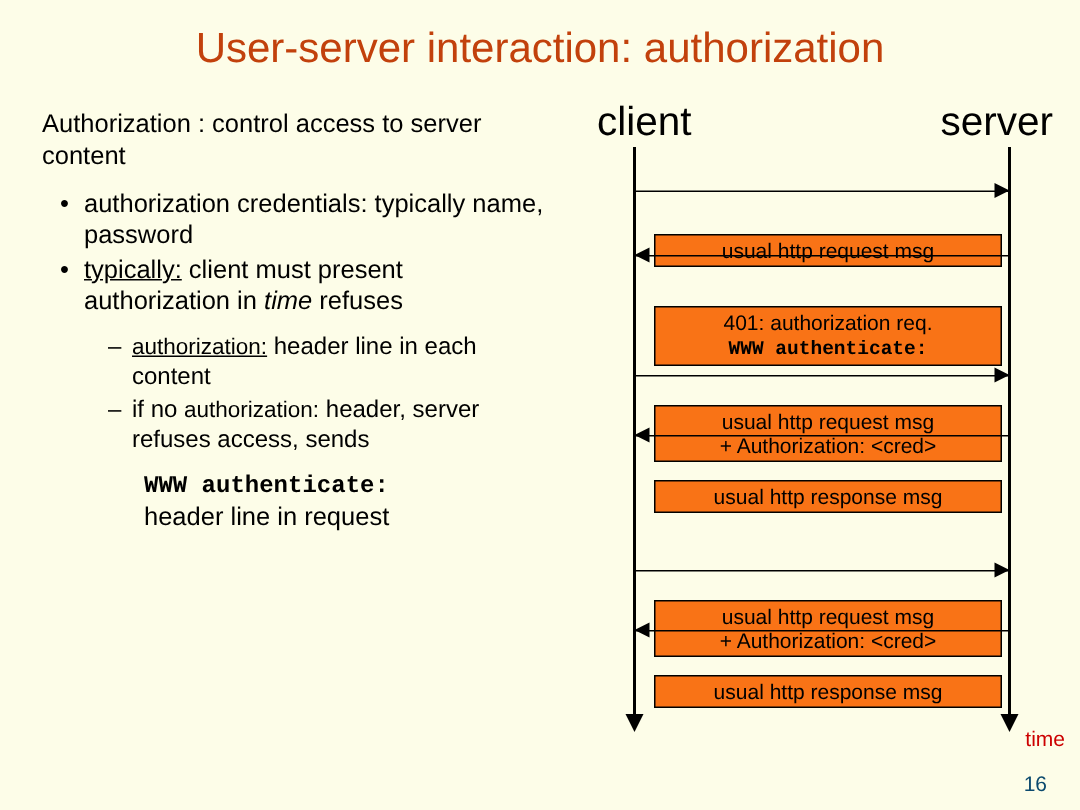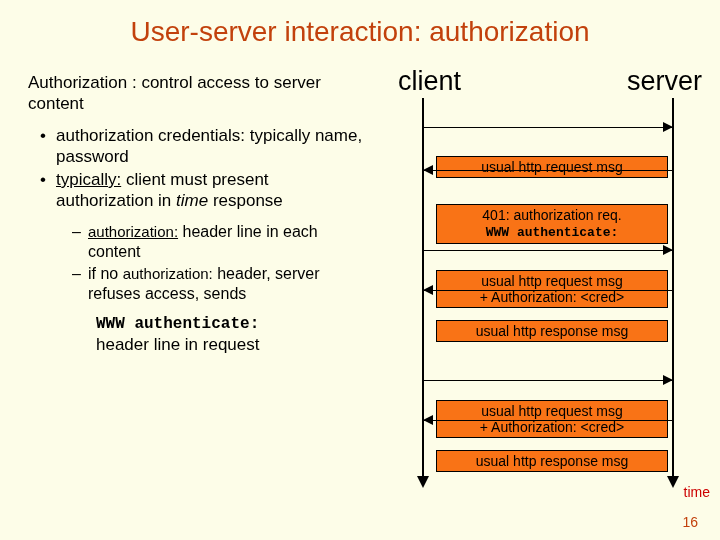--- a/index.html
+++ b/index.html
@@ -100,21 +100,21 @@
     right: 10px;
     bottom: 40px;
     color: #c00;
     font-size: 14px;
   }
   .page-num {
     position: absolute;
     right: 22px;
     bottom: 10px;
     font-size: 14px;
-    color: #c2410c;
+    color: #0c4a6e;
     font-family: Arial, sans-serif;
   }
   .vline-arrowhead {
     position: absolute;
     width: 0; height: 0;
     border-left: 6px solid transparent;
     border-right: 6px solid transparent;
     border-top: 12px solid #000;
   }
 </style>
@@ -127,21 +127,21 @@
 
   <div class="left">
     <div>
       <span class="intro-label">Authorization</span><span> : control access to server content</span>
     </div>
     <ul class="bullets">
       <li>
         <span>authorization credentials: typically name, password</span>
       </li>
       <li>
-        <span style="text-decoration: underline">typically:</span><span> client must present authorization in </span><span class="ital">time</span><span> response</span>
+        <span style="text-decoration: underline">typically:</span><span> client must present authorization in </span><span class="ital">time</span><span> refuses</span>
         <ul class="subbullets">
           <li>
             <span style="text-decoration: underline; font-size:15px">authorization:</span><span> header line in each content</span>
           </li>
           <li>
             <span>if no </span><span style="font-size:15px">authorization:</span><span> header, server refuses access, sends</span>
           </li>
         </ul>
         <div style="margin-left:40px; margin-top:4px;">
           <div class="mono" style="font-weight:bold">WWW authenticate:</div>

